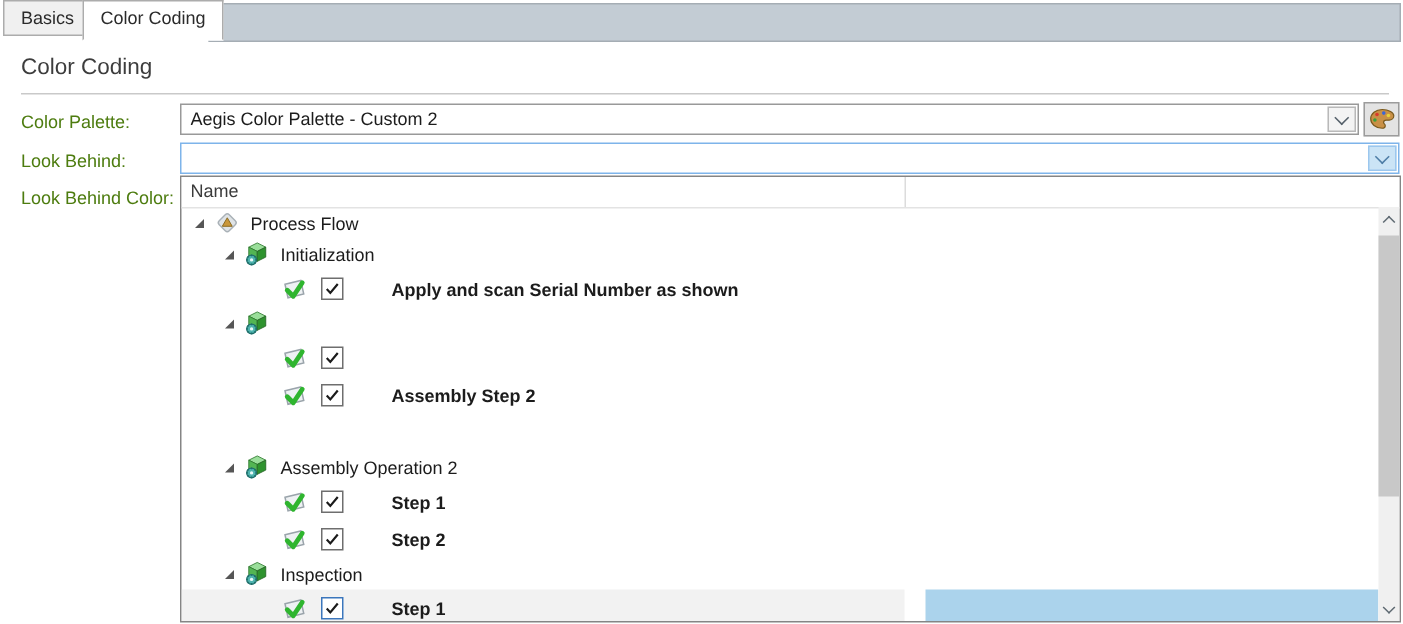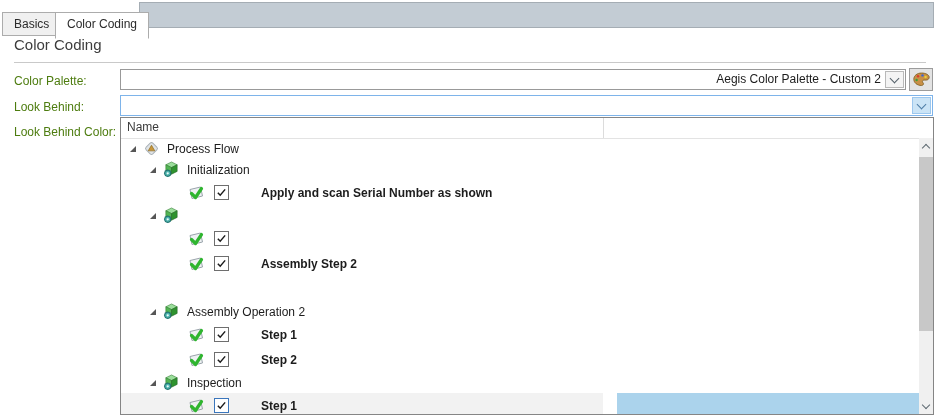--- a/index.html
+++ b/index.html
@@ -1,37 +1,37 @@
 <!DOCTYPE html>
 <html style="--selection: #abd3ec; --focus: #7eb4ea; --tabstrip: #c3ccd4;"><head>
 <meta charset="utf-8">
 <style>
   html,body{margin:0;padding:0;background:#fff;}
   #app{position:relative;width:935px;height:416px;background:#fff;overflow:hidden;
        font-family:"Liberation Sans",sans-serif;font-size:12px;color:#1c1c1c;}
 
   
-  .tab{position:absolute;top:12px;height:22px;line-height:22px;padding:0 11px;
+  .tab{position:absolute;top:0;height:22px;line-height:22px;padding:0 11px;
        background:#f0f0f0;border:1px solid #acacac;color:#2b2b2b;z-index:1;}
   .tab.active{background:#fff;border-bottom:1px solid #fff;height:25px;z-index:3;}
   #tab-basics{left:2px;}
   #tab-cc{left:55px;}
   .tabfiller{position:absolute;left:139px;top:2px;right:1px;height:24px;
        background:var(--tabstrip,#c3ccd4);border:1px solid #a5adb4;z-index:0;}
 
   
   .pagetitle{position:absolute;left:14px;top:36px;font-size:15px;color:#3d3d3d;}
   .rule{position:absolute;left:14px;top:62px;width:912px;height:1px;background:#c9c9c9;}
 
   
   .flabel{position:absolute;left:14px;height:16px;line-height:16px;color:#4d7c0f;text-align:right;}
 
   
   .combo{position:absolute;background:#fff;border:1px solid #999;box-sizing:border-box;}
-  .combo .val{position:absolute;left:6px;top:0;right:24px;line-height:19px;white-space:nowrap;overflow:hidden;text-align:right;}
+  .combo .val{position:absolute;left:6px;top:0;right:24px;line-height:19px;white-space:nowrap;overflow:hidden;}
   .dropbtn{position:absolute;top:1px;bottom:1px;right:1px;width:19px;background:#f4f4f4;
            border:1px solid #b9b9b9;box-sizing:border-box;display:flex;align-items:center;justify-content:center;}
   .chev{width:6px;height:6px;border-right:1.4px solid #55606a;border-bottom:1.4px solid #55606a;
         transform:rotate(45deg);margin-top:-3px;}
   #combo-palette{left:120px;top:69px;width:786px;height:21px;}
   #combo-lookbehind{left:120px;top:95px;width:813px;height:21px;border-color:var(--focus,#7eb4ea);}
   #combo-lookbehind .dropbtn{background:#cbe4f6;border-color:#9cc7ee;}
   #combo-lookbehind .chev{border-color:#4e7da6;}
 
   .palettebtn{position:absolute;left:909px;top:68px;width:24px;height:23px;background:#e3e3e3;

